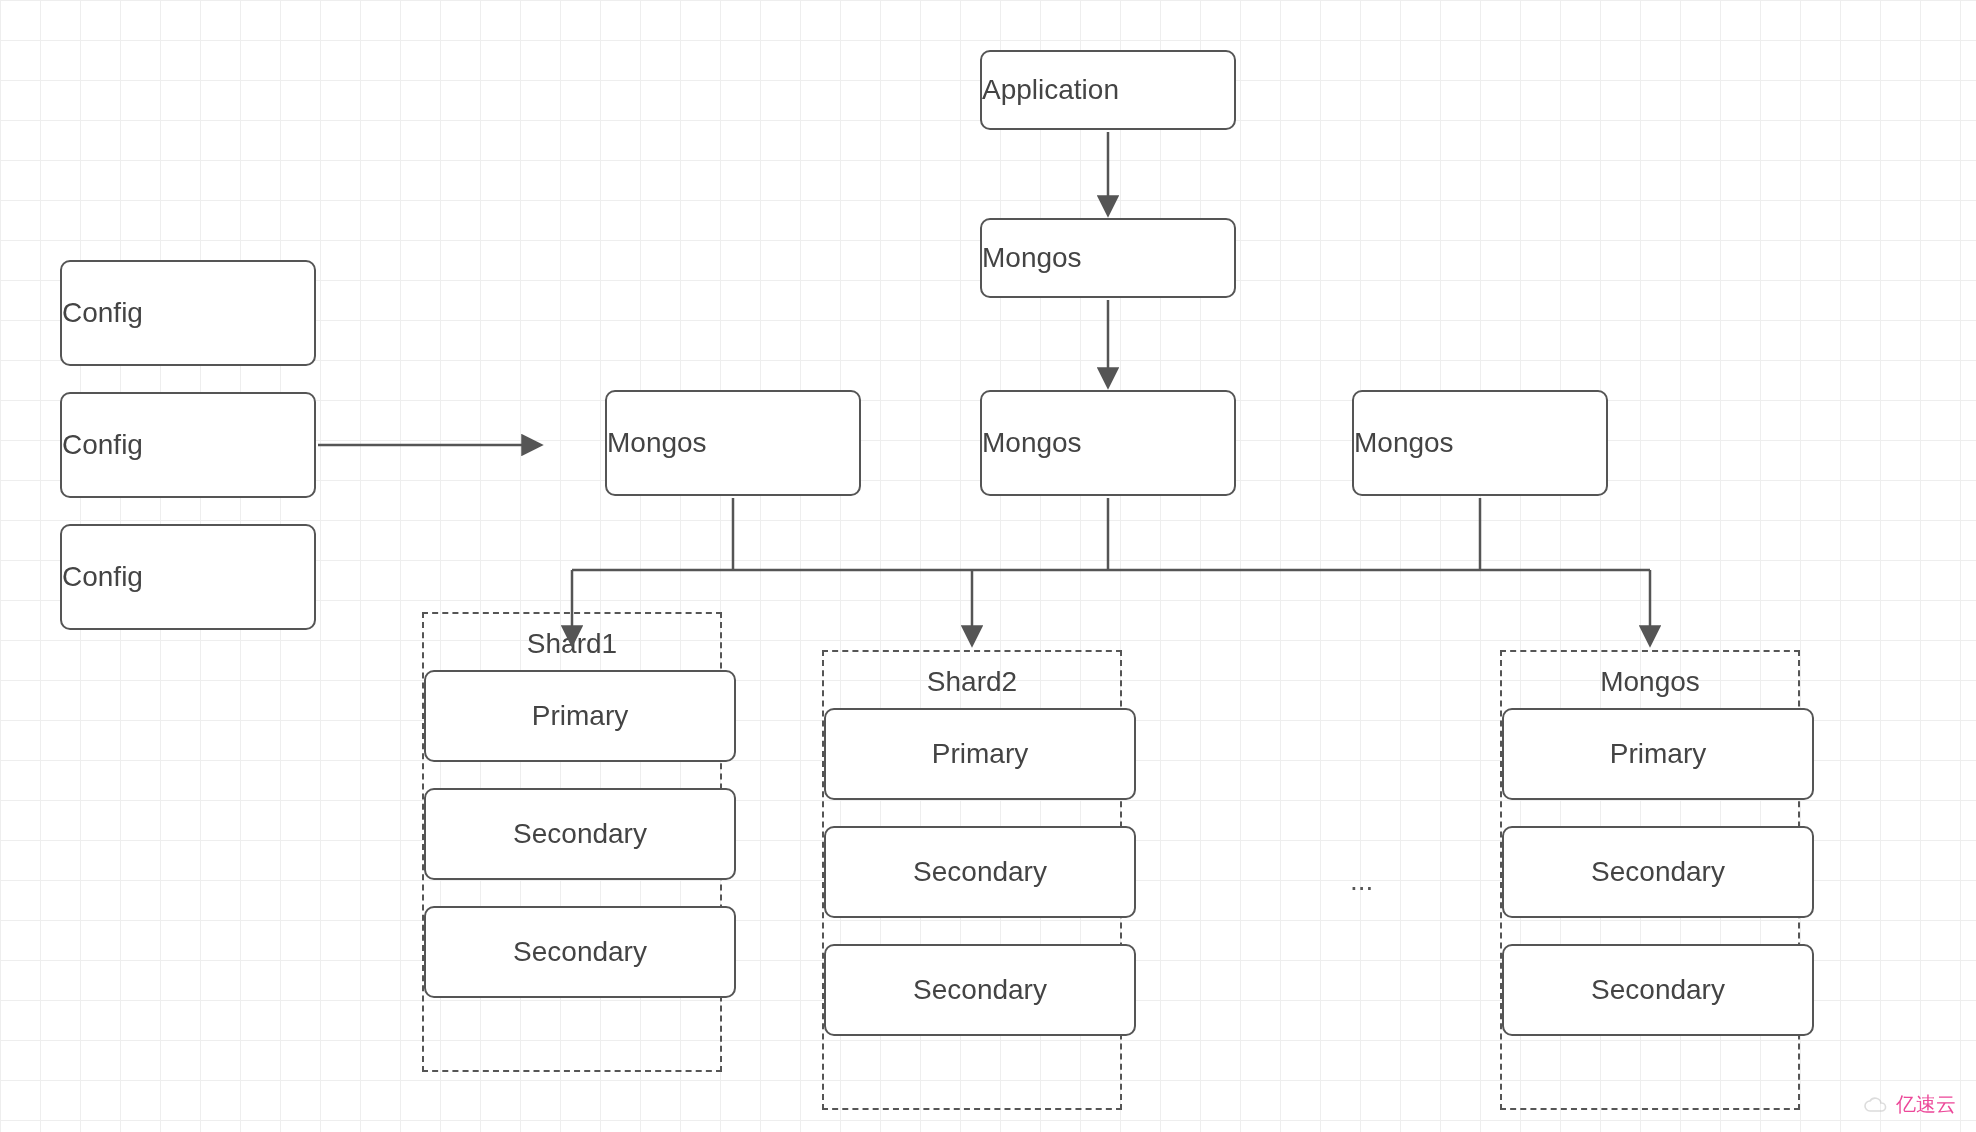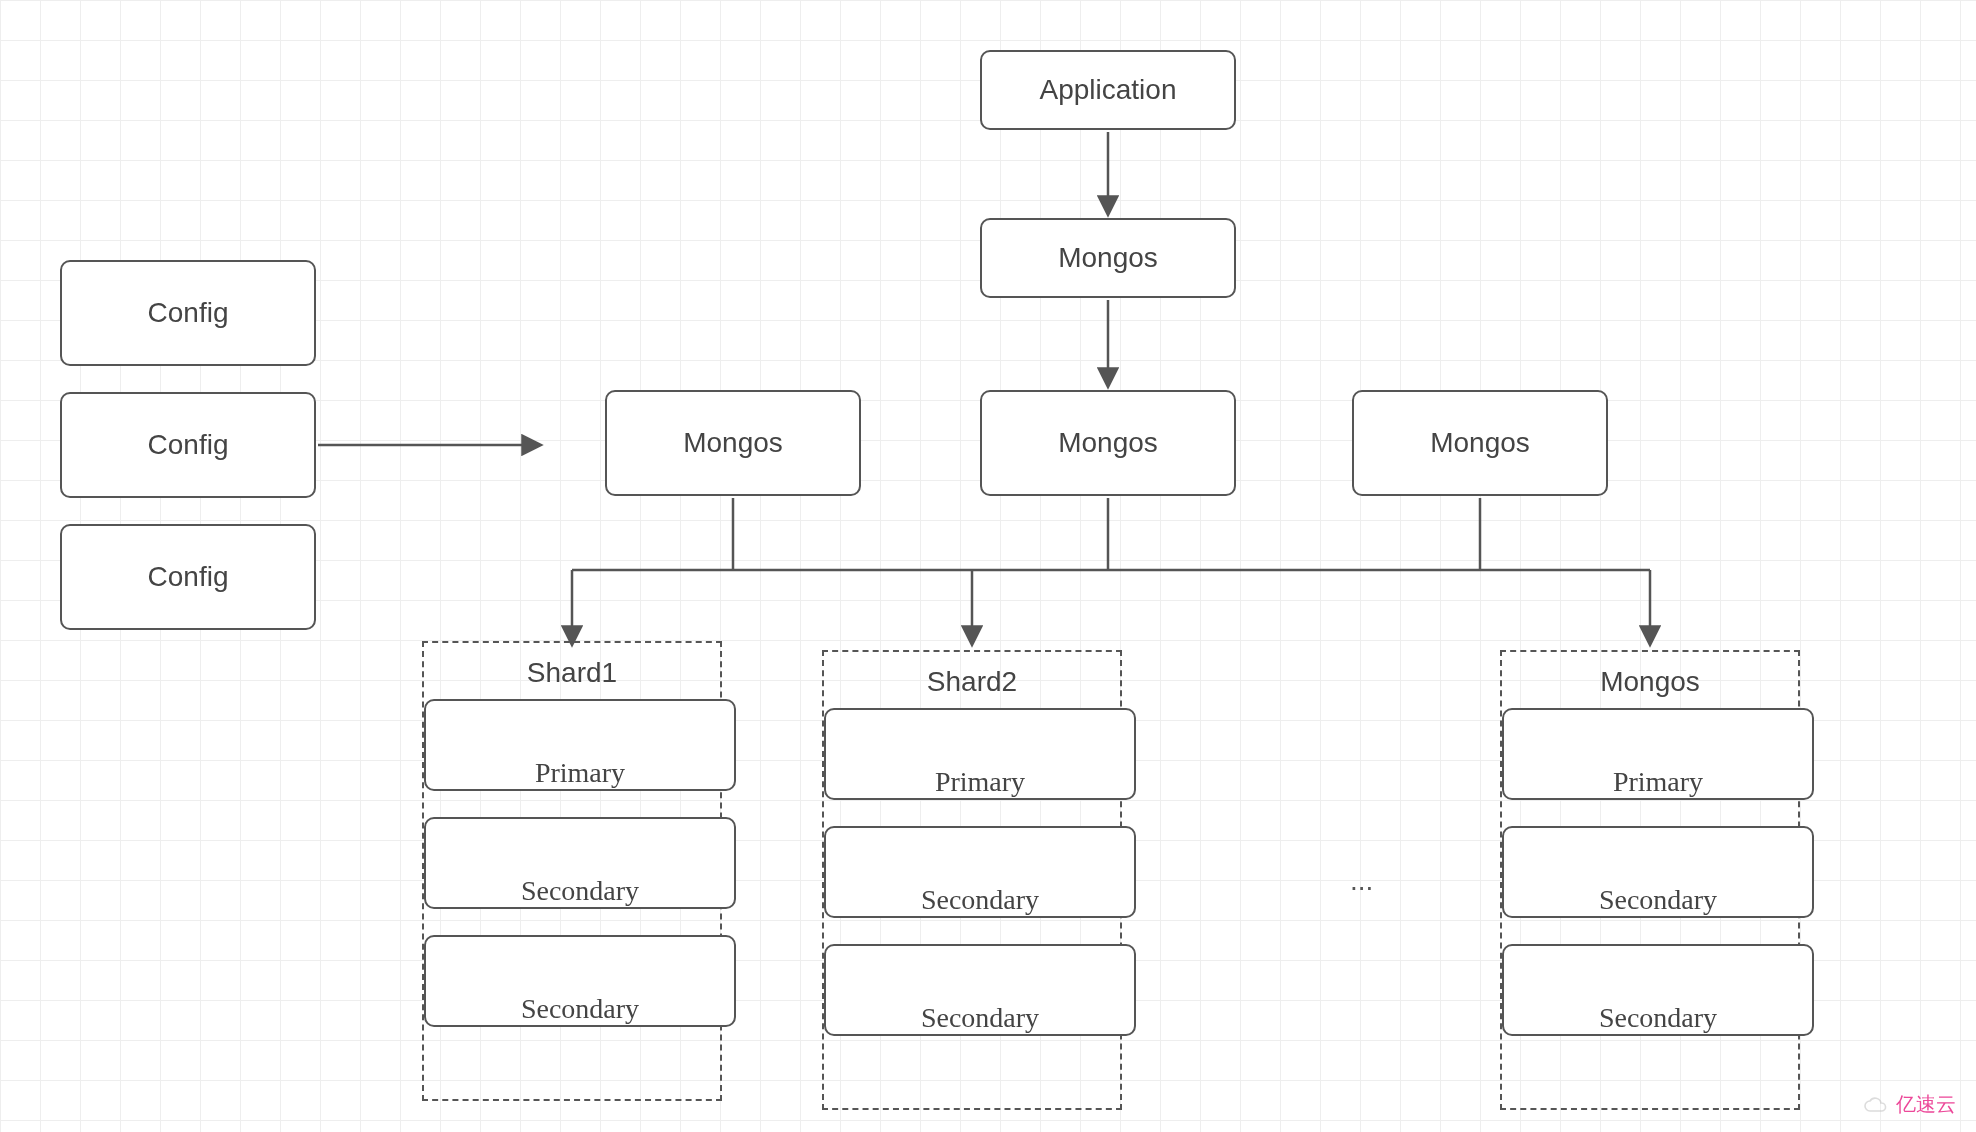--- a/index.html
+++ b/index.html
@@ -25,21 +25,21 @@
     position: absolute;
     inset: 0;
   }
   .box {
     position: absolute;
     border: 2.5px solid #555;
     border-radius: 10px;
     background: #fff;
     display: flex;
     align-items: center;
-    justify-content: center;
+    justify-content: flex-start;
     font-size: 28px;
     color: #444;
   }
   .dashed-container {
     position: absolute;
     border: 2.5px dashed #555;
     background: transparent;
     padding-top: 10px;
     text-align: center;
     font-size: 28px;
@@ -51,25 +51,24 @@
     margin-bottom: 10px;
   }
   .inner-box {
     border: 2.5px solid #555;
     border-radius: 10px;
     background: #fff;
     margin: 0 auto 26px auto;
     width: 312px;
     height: 92px;
     display: flex;
-    align-items: flex-end;
+    align-items: center;
     justify-content: center;
     font-size: 28px;
     color: #444;
-    font-family: Liberation Serif, serif;
   }
   .ellipsis {
     position: absolute;
     font-size: 28px;
     color: #555;
   }
   svg.arrows {
     position: absolute;
     inset: 0;
     width: 100%;
@@ -116,21 +115,21 @@
   <div class="box" style="left:605px; top:390px; width:256px; height:106px;">
     <span>Mongos</span>
   </div>
   <div class="box" style="left:980px; top:390px; width:256px; height:106px;">
     <span>Mongos</span>
   </div>
   <div class="box" style="left:1352px; top:390px; width:256px; height:106px;">
     <span>Mongos</span>
   </div>
 
-  <div class="dashed-container" style="left:422px; top:641px; width:300px; height:460px;">
+  <div class="dashed-container" style="left:422px; top:612px; width:300px; height:460px;">
     <span class="shard-label">Shard1</span>
     <div class="inner-box">
       <span>Primary</span>
     </div>
     <div class="inner-box">
       <span>Secondary</span>
     </div>
     <div class="inner-box">
       <span>Secondary</span>
     </div>

